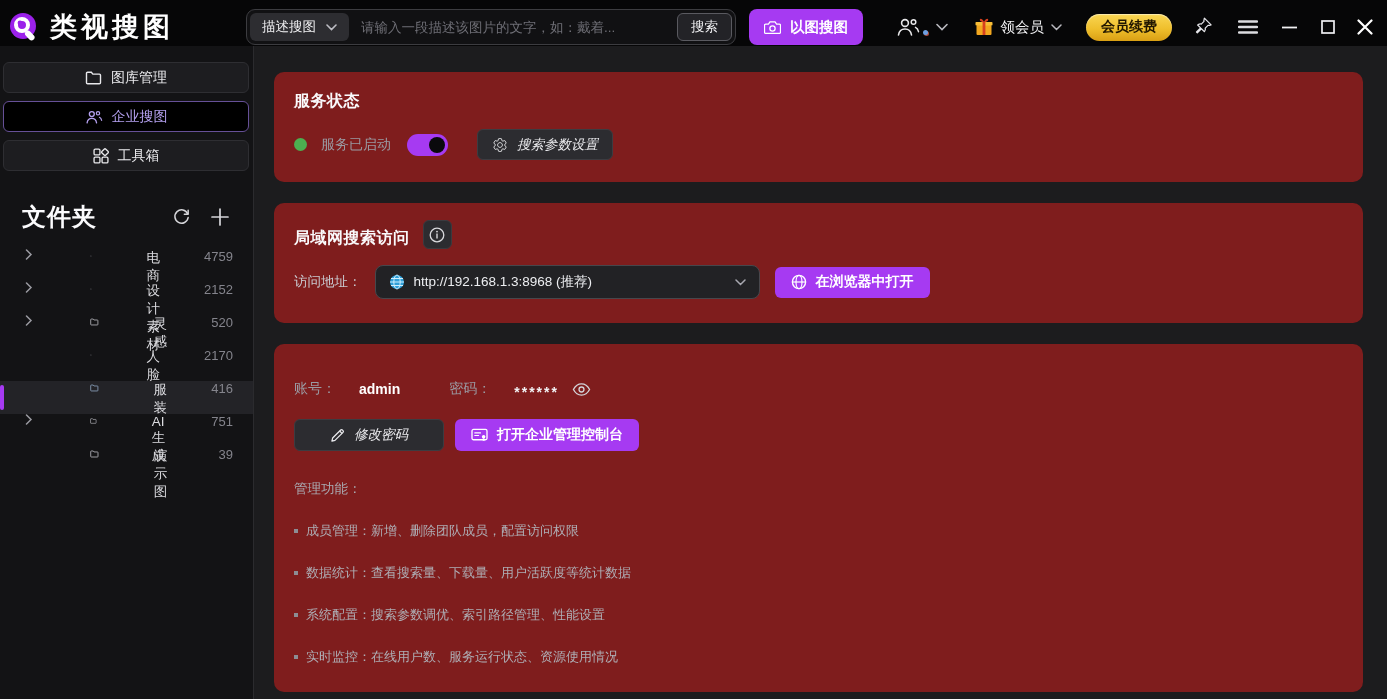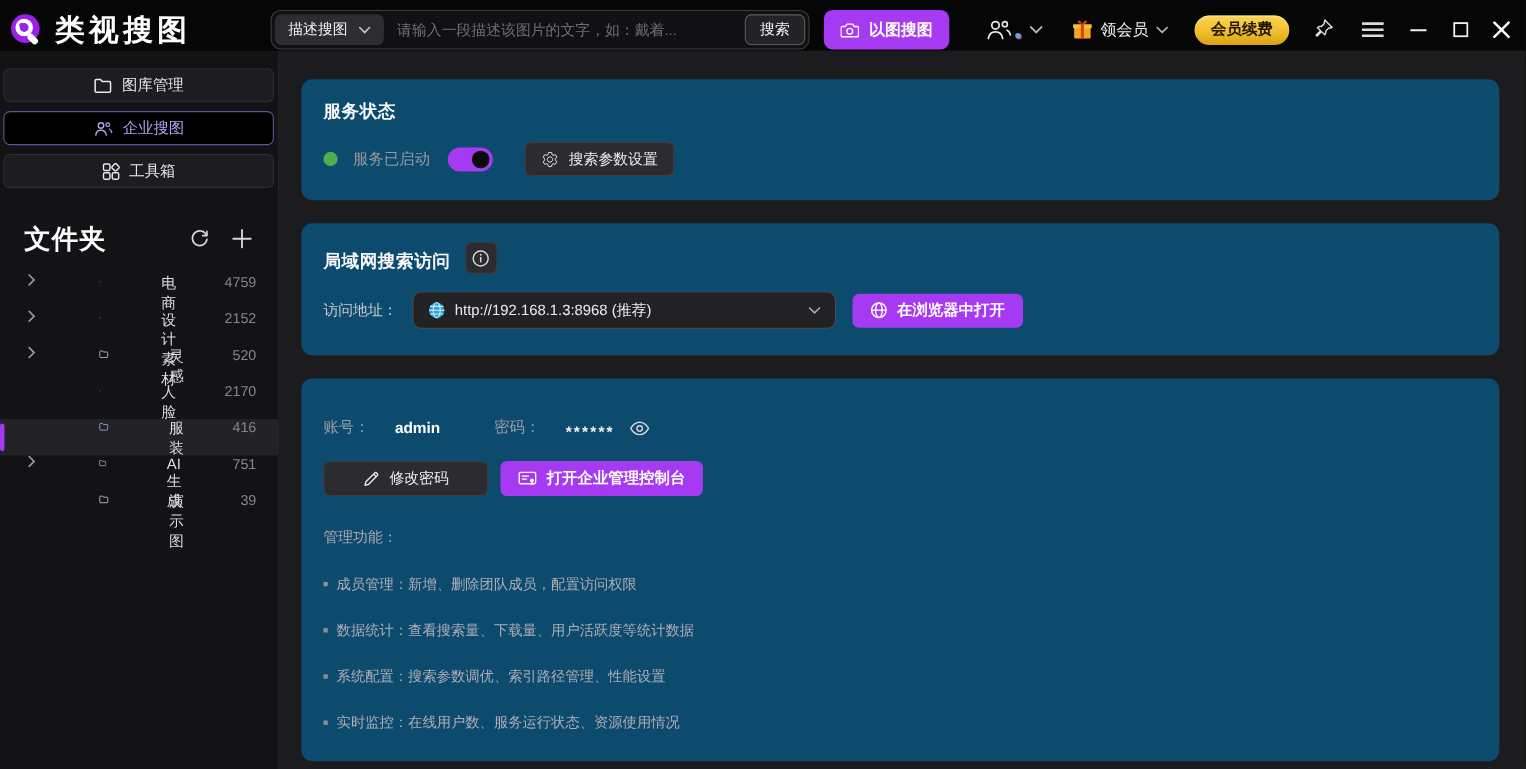--- a/index.html
+++ b/index.html
@@ -90,32 +90,32 @@
   .f-icon { margin-left:10px; color:#cfcfd5; }
   .folder-row.selected .f-icon { color:#9db8d6; }
   .f-name { margin-left:11px; font-size:13.5px; color:#dcdce0; }
   .f-count { margin-left:auto; font-size:13px; color:#84848c; }
 
   
   .main {
     position:absolute; left:254px; top:46px; right:0; bottom:0;
     background:#1c1c1e; padding:26px 24px 0 20px; overflow:hidden;
   }
-  .card { background:#0c4a6e; border-radius:10px; margin-bottom:21px; }
+  .card { background:#7f1d1d; border-radius:10px; margin-bottom:21px; }
   .card-title { font-size:16px; font-weight:700; color:#fafafc; letter-spacing:.5px; }
 
   .card-service { padding:19px 20px 22px; }
   .svc-row { margin-top:17px; display:flex; align-items:center; }
   .status-dot { width:13px; height:13px; border-radius:50%; background:#4caf50; }
   .status-text { margin-left:14px; font-size:14px; color:#9a9aa2; }
   .toggle { margin-left:16px; width:41px; height:22px; border-radius:11px; background:#a63af2; position:relative; }
   .toggle .knob { position:absolute; right:3px; top:3px; width:16px; height:16px; border-radius:50%; background:#0a0a0c; }
   .dark-btn {
     height:31px; padding:0 14px; background:#2c2c30; border:1px solid #3c3c41; border-radius:6px;
-    display:flex; align-items:center; gap:9px; color:#ececef; font-size:13.5px;
+    display:flex; align-items:center; gap:9px; color:#ececef; font-size:13.5px;font-style:italic;
   }
   .svc-row .dark-btn { margin-left:29px; }
 
   .card-lan { padding:17px 20px 24px; }
   .lan-title-row { display:flex; align-items:flex-end; gap:13px; }
   .info-btn {
     width:29px; height:29px; background:#2c2c30; border:1px solid #3a3a3f; border-radius:6px;
     display:flex; align-items:center; justify-content:center; color:#d8d8dc;
   }
   .lan-row { margin-top:16px; display:flex; align-items:center; }

